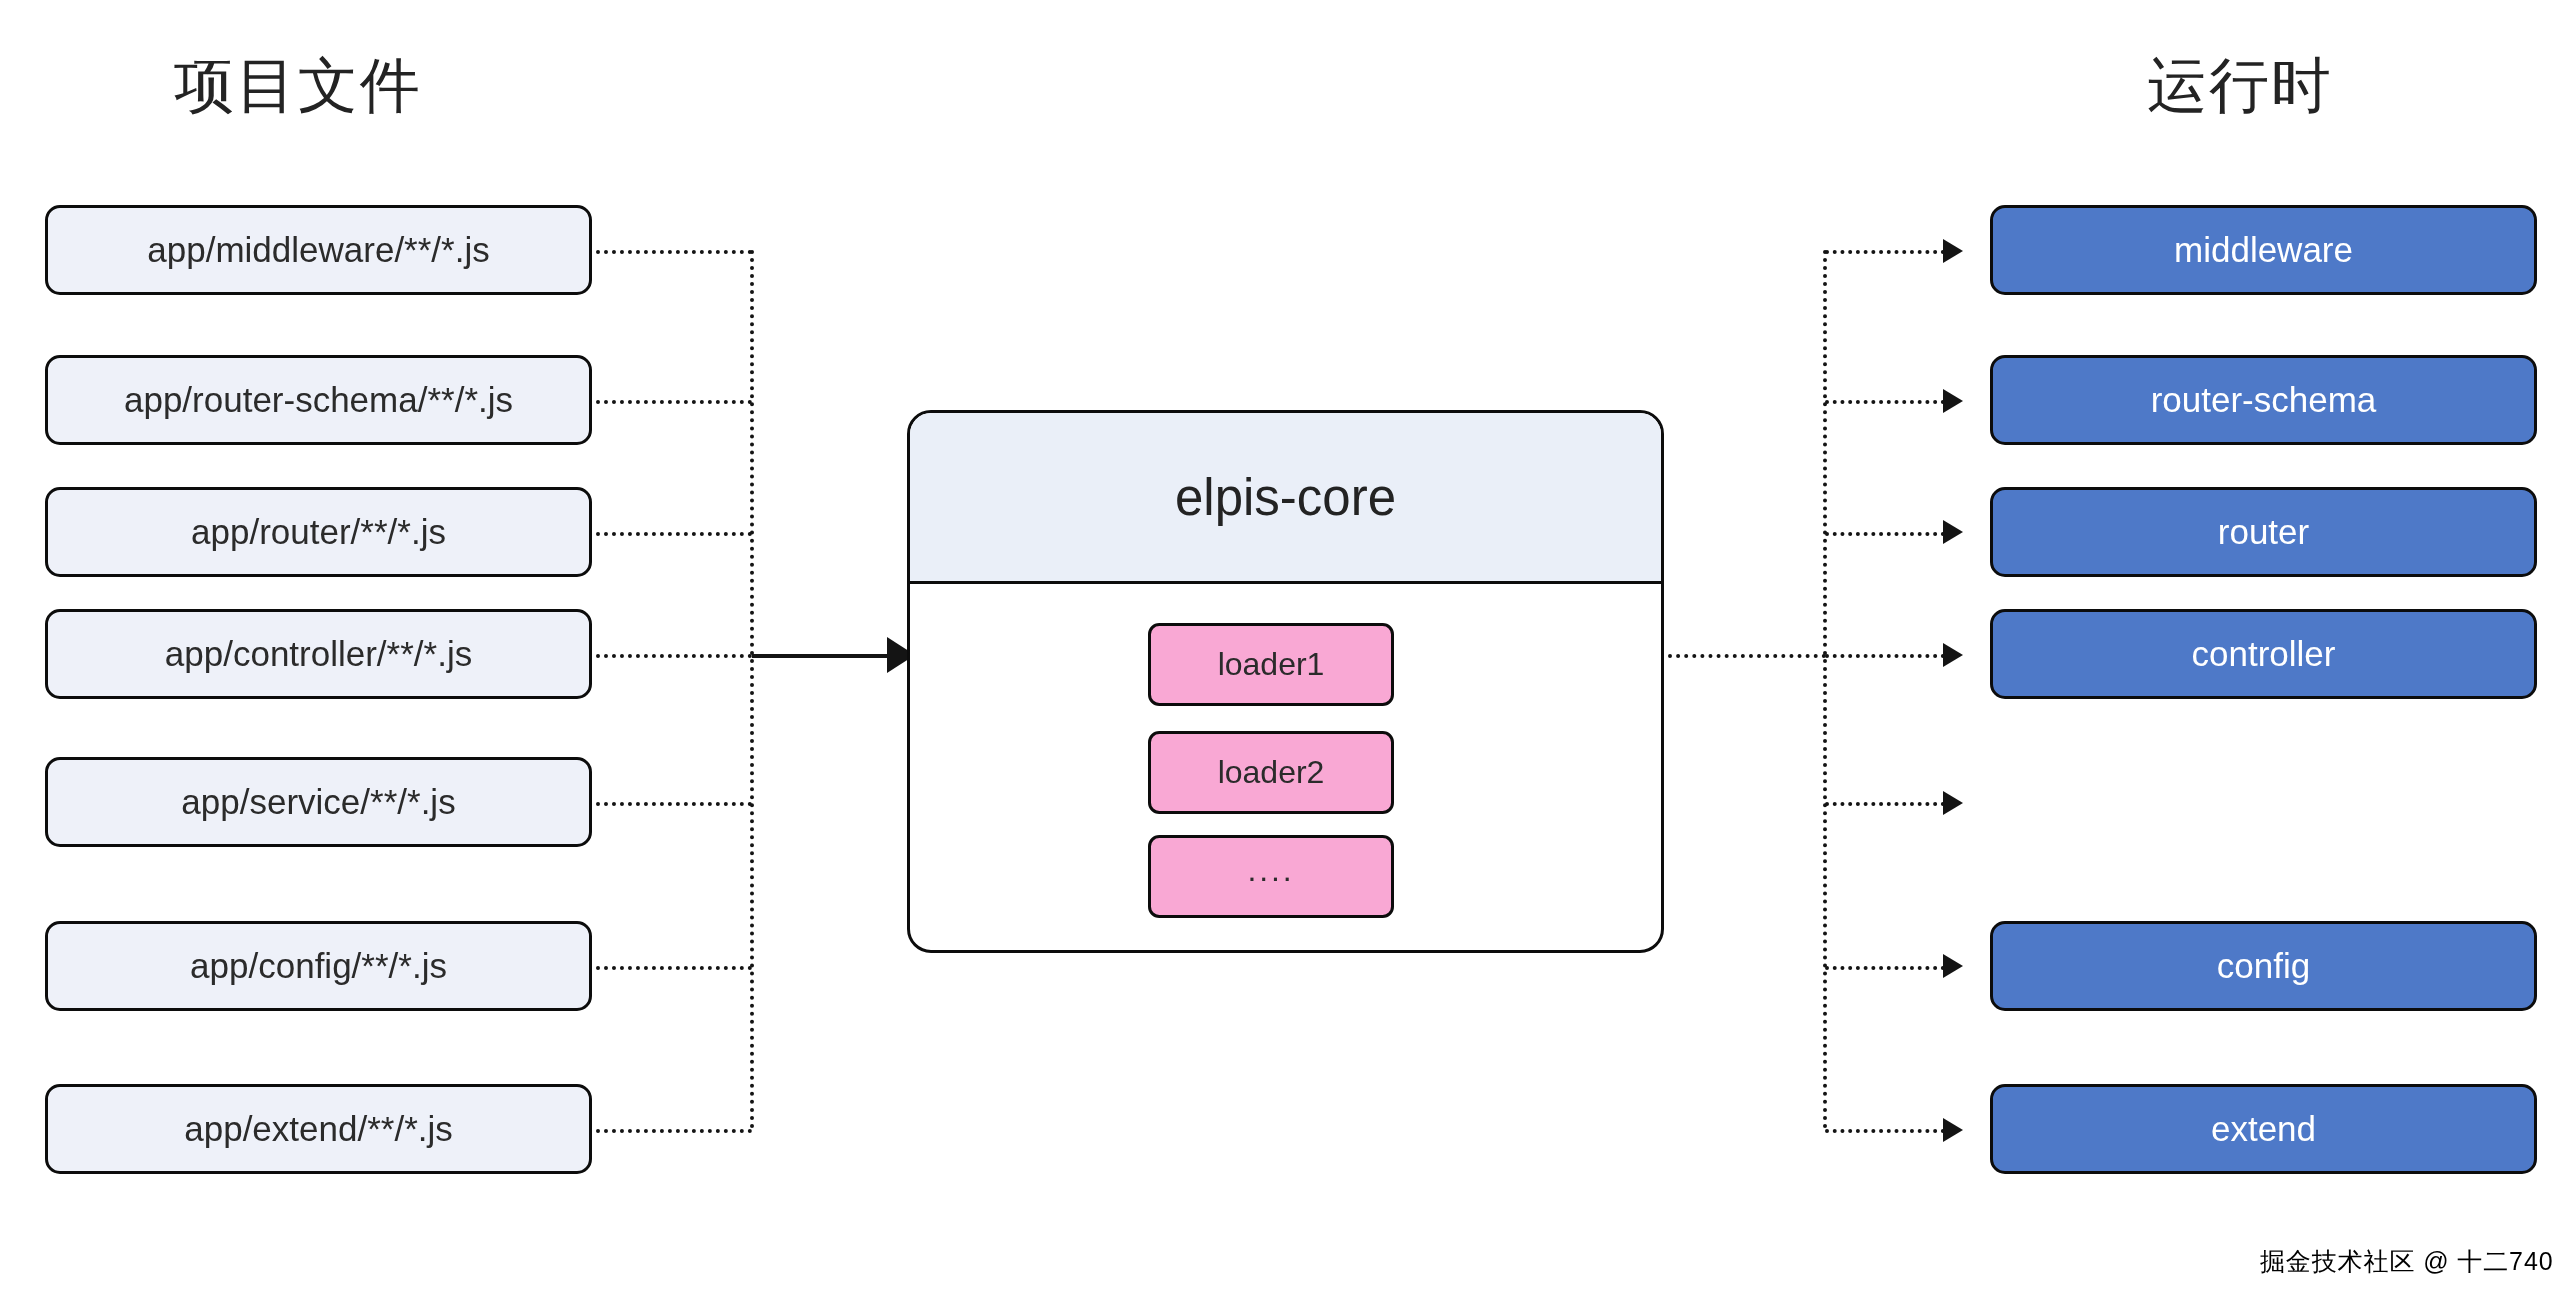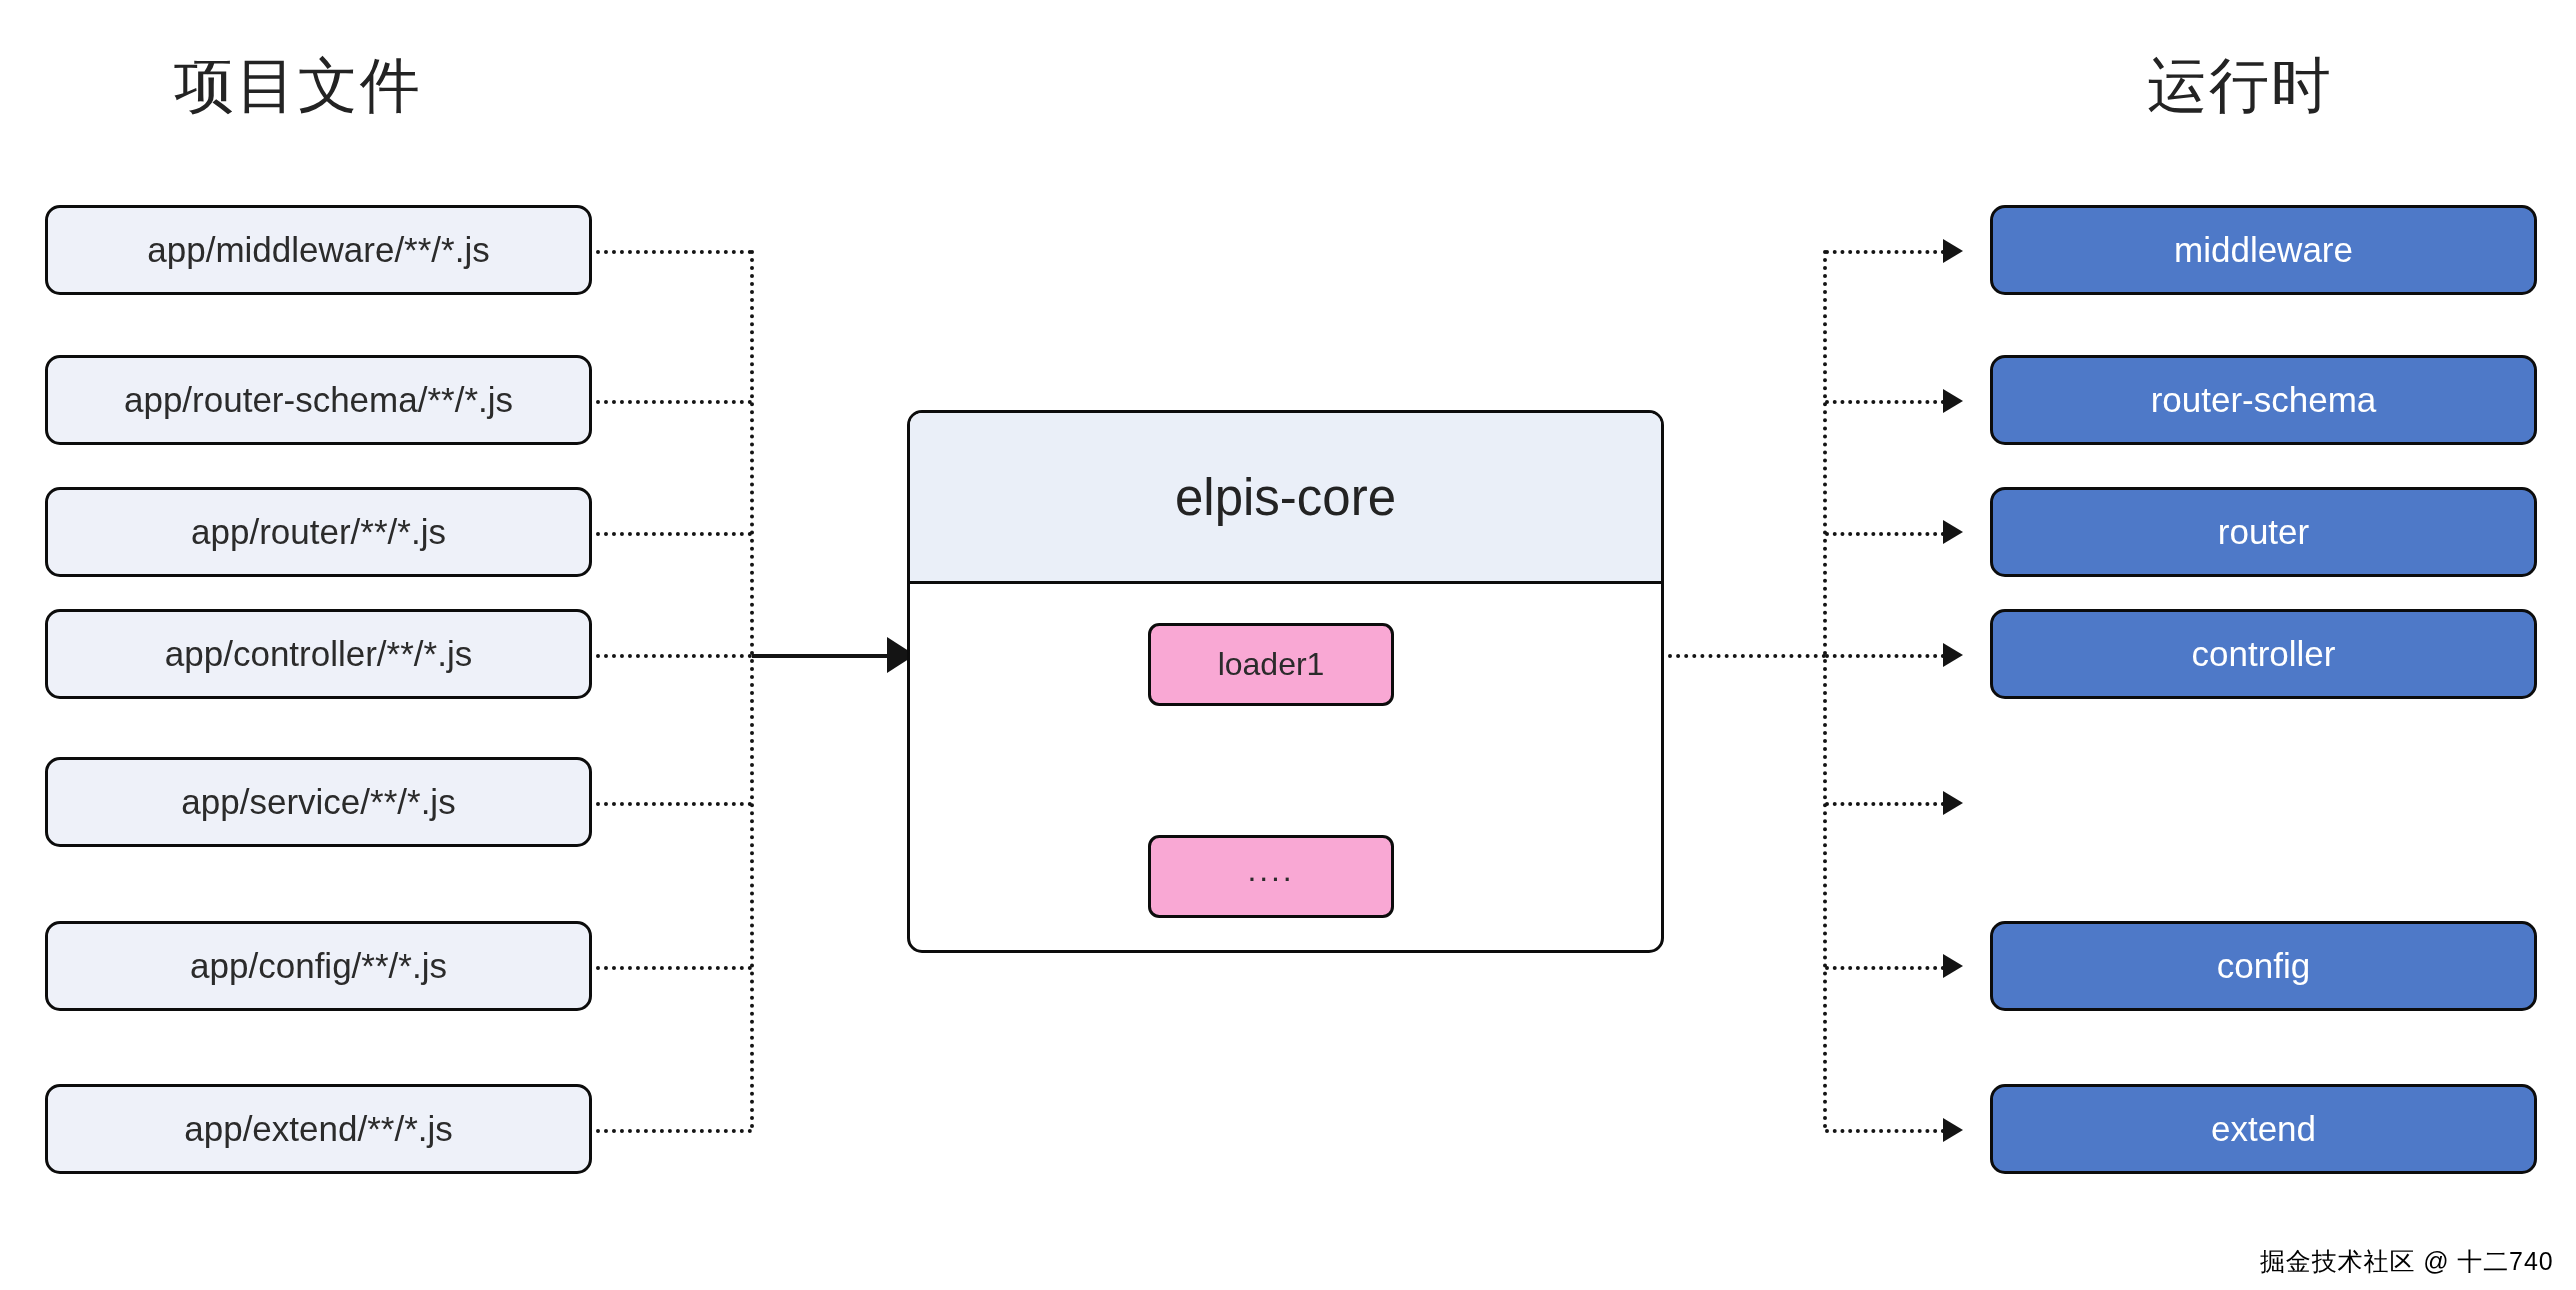--- a/index.html
+++ b/index.html
@@ -65,21 +65,21 @@
 
   
   #core-box {
     position: absolute;
     left: 907px;
     top: 410px;
     width: 757px;
     height: 543px;
     box-sizing: border-box;
     border: 3.8px solid #0c0c0c;
-    border-radius: 15px;
+    border-radius: 24px;
     background: #ffffff;
     overflow: hidden;
   }
   #core-header {
     position: absolute;
     left: 0; top: 0;
     width: 100%;
     height: 171px;
     box-sizing: border-box;
     border-bottom: 3.8px solid #0c0c0c;
@@ -198,20 +198,23 @@
 
   <div class="solid-h" style="left:752px; top:654px; width:147px"></div>
   <div class="arrow-head big" style="left:887px; top:637px"></div>
 
   <div id="core-box">
     <div id="core-header">elpis-core</div>
     <div id="core-body">
       <div class="loader-box" style="top:39px">
         <span>loader1</span>
       </div>
+      <div class="loader-box" style="top:147px">
+        <span>loader2</span>
+      </div>
       <div class="loader-box" style="top:251px">
         <span class="loader-dots">....</span>
       </div>
     </div>
   </div>
 
   <div class="dot-h" style="left:1668px; top:654px; width:158px"></div>
 
   <div class="dot-v" style="left:1823px; top:250px; height:879px"></div>
 

